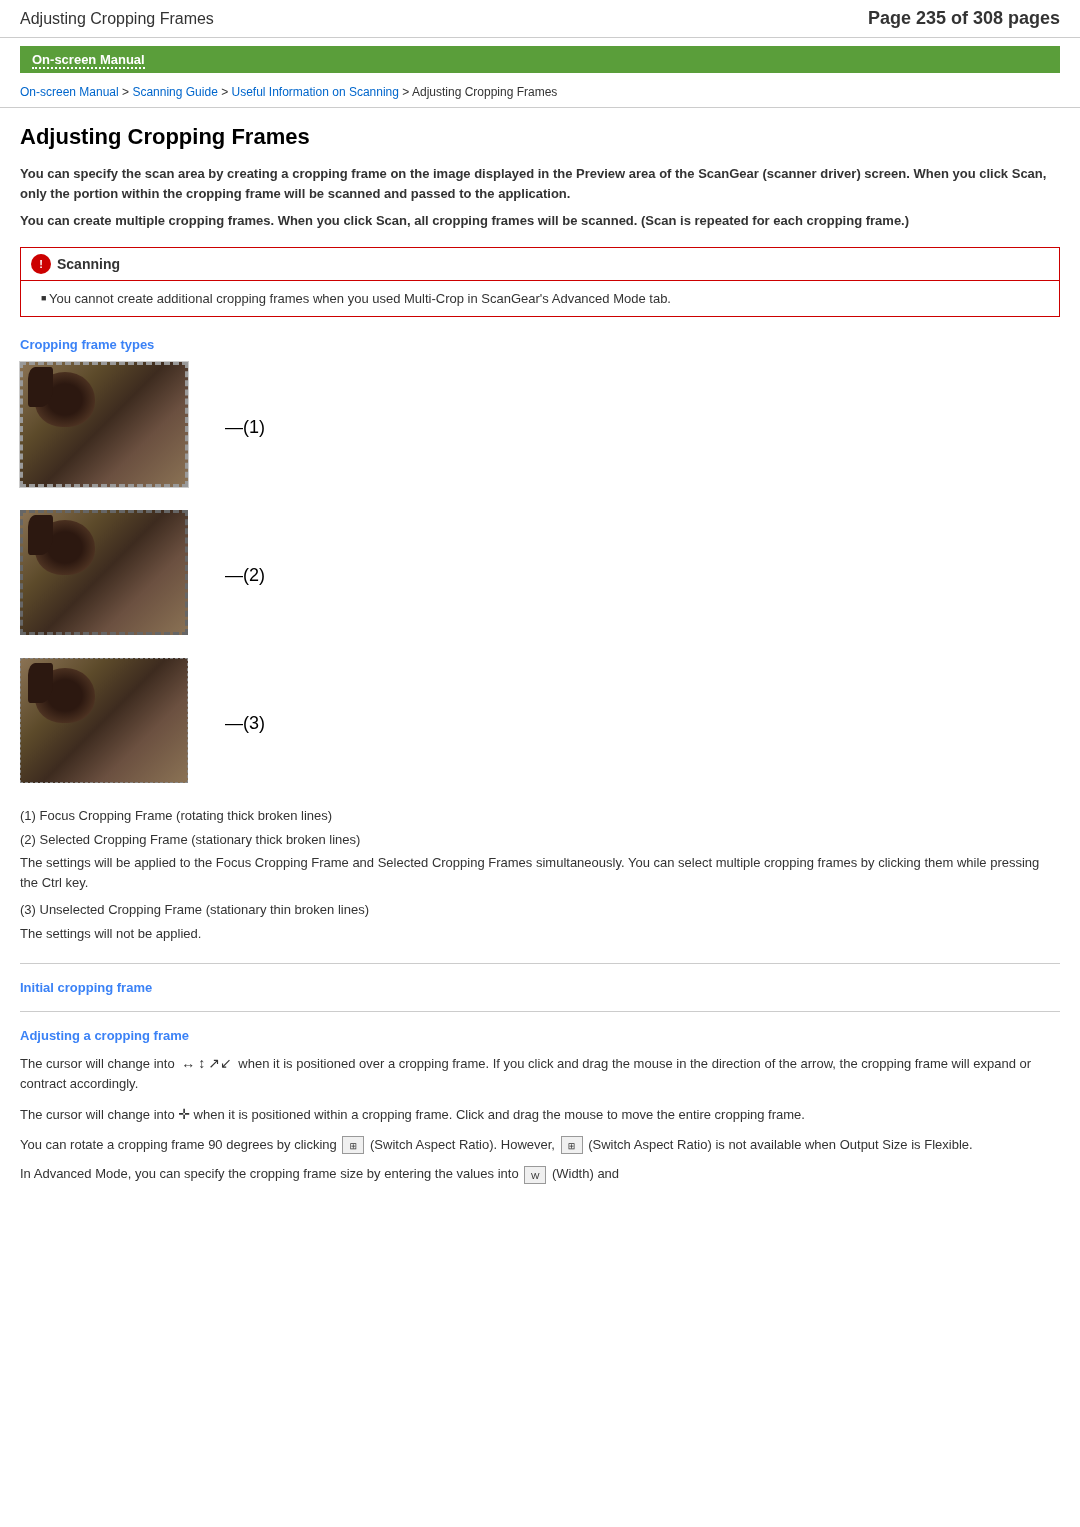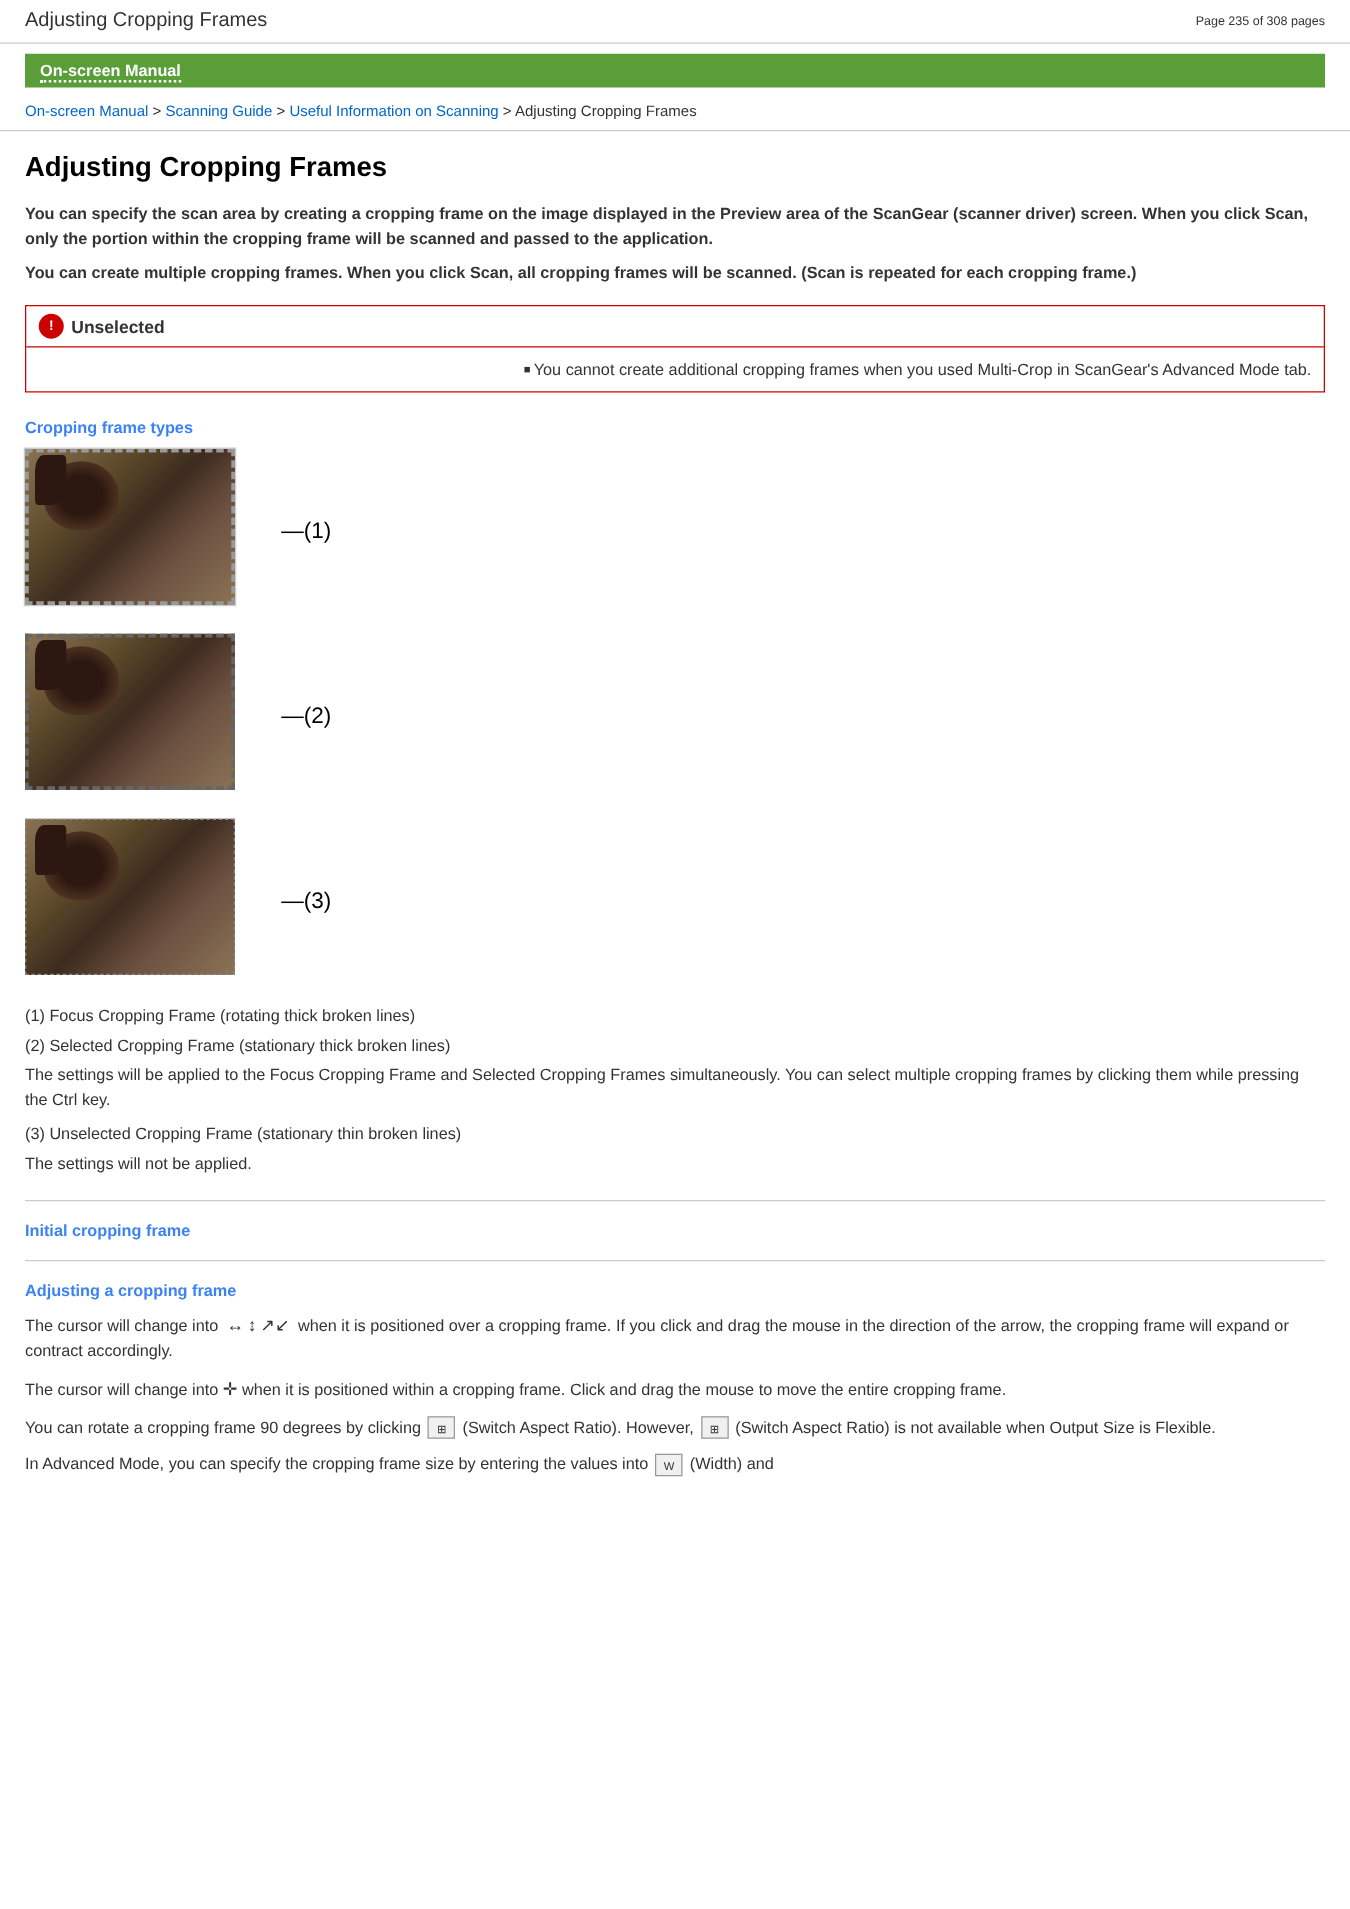--- a/index.html
+++ b/index.html
@@ -16,21 +16,22 @@
       justify-content: space-between;
       align-items: center;
       padding: 8px 20px;
       border-bottom: 1px solid #ccc;
     }
     .page-header-title {
       font-size: 16px;
       font-weight: normal;
     }
     .page-header-info {
-      font-size: 10px;
+      font-size: 18px;
+      font-weight: bold;
     }
     .green-banner {
       background: #5a9e3a;
       padding: 6px 12px;
       margin: 8px 20px;
     }
     .green-banner span {
       color: #fff;
       font-weight: bold;
       font-size: 13px;
@@ -90,21 +91,20 @@
       font-weight: bold;
       font-size: 14px;
     }
     .important-content {
       padding: 8px 10px 8px 20px;
       line-height: 1.5;
     }
     .important-content ul {
       list-style: none;
       padding: 0;
-      text-align: right;
     }
     .important-content ul li::before {
       content: "■ ";
       font-size: 9px;
       vertical-align: middle;
     }
     .section-heading {
       font-weight: bold;
       color: #3b82f6;
       font-size: 13px;
@@ -259,21 +259,21 @@
 <div class="content">
 
   <h1 class="page-title">Adjusting Cropping Frames</h1>
 
   <p class="intro-text">You can specify the scan area by creating a cropping frame on the image displayed in the Preview area of the ScanGear (scanner driver) screen. When you click Scan, only the portion within the cropping frame will be scanned and passed to the application.</p>
   <p class="intro-text">You can create multiple cropping frames. When you click Scan, all cropping frames will be scanned. (Scan is repeated for each cropping frame.)</p>
 
   <div class="important-box">
     <div class="important-header">
       <span class="important-icon">!</span>
-      <span class="important-title">Unselected</span>
+      <span class="important-title">Scanning</span>
     </div>
     <div class="important-content">
       <ul>
         <li>You cannot create additional cropping frames when you used Multi-Crop in ScanGear's Advanced Mode tab.</li>
       </ul>
     </div>
   </div>
 
   <div class="cropping-types-section">
     <p class="section-heading">Cropping frame types</p>

